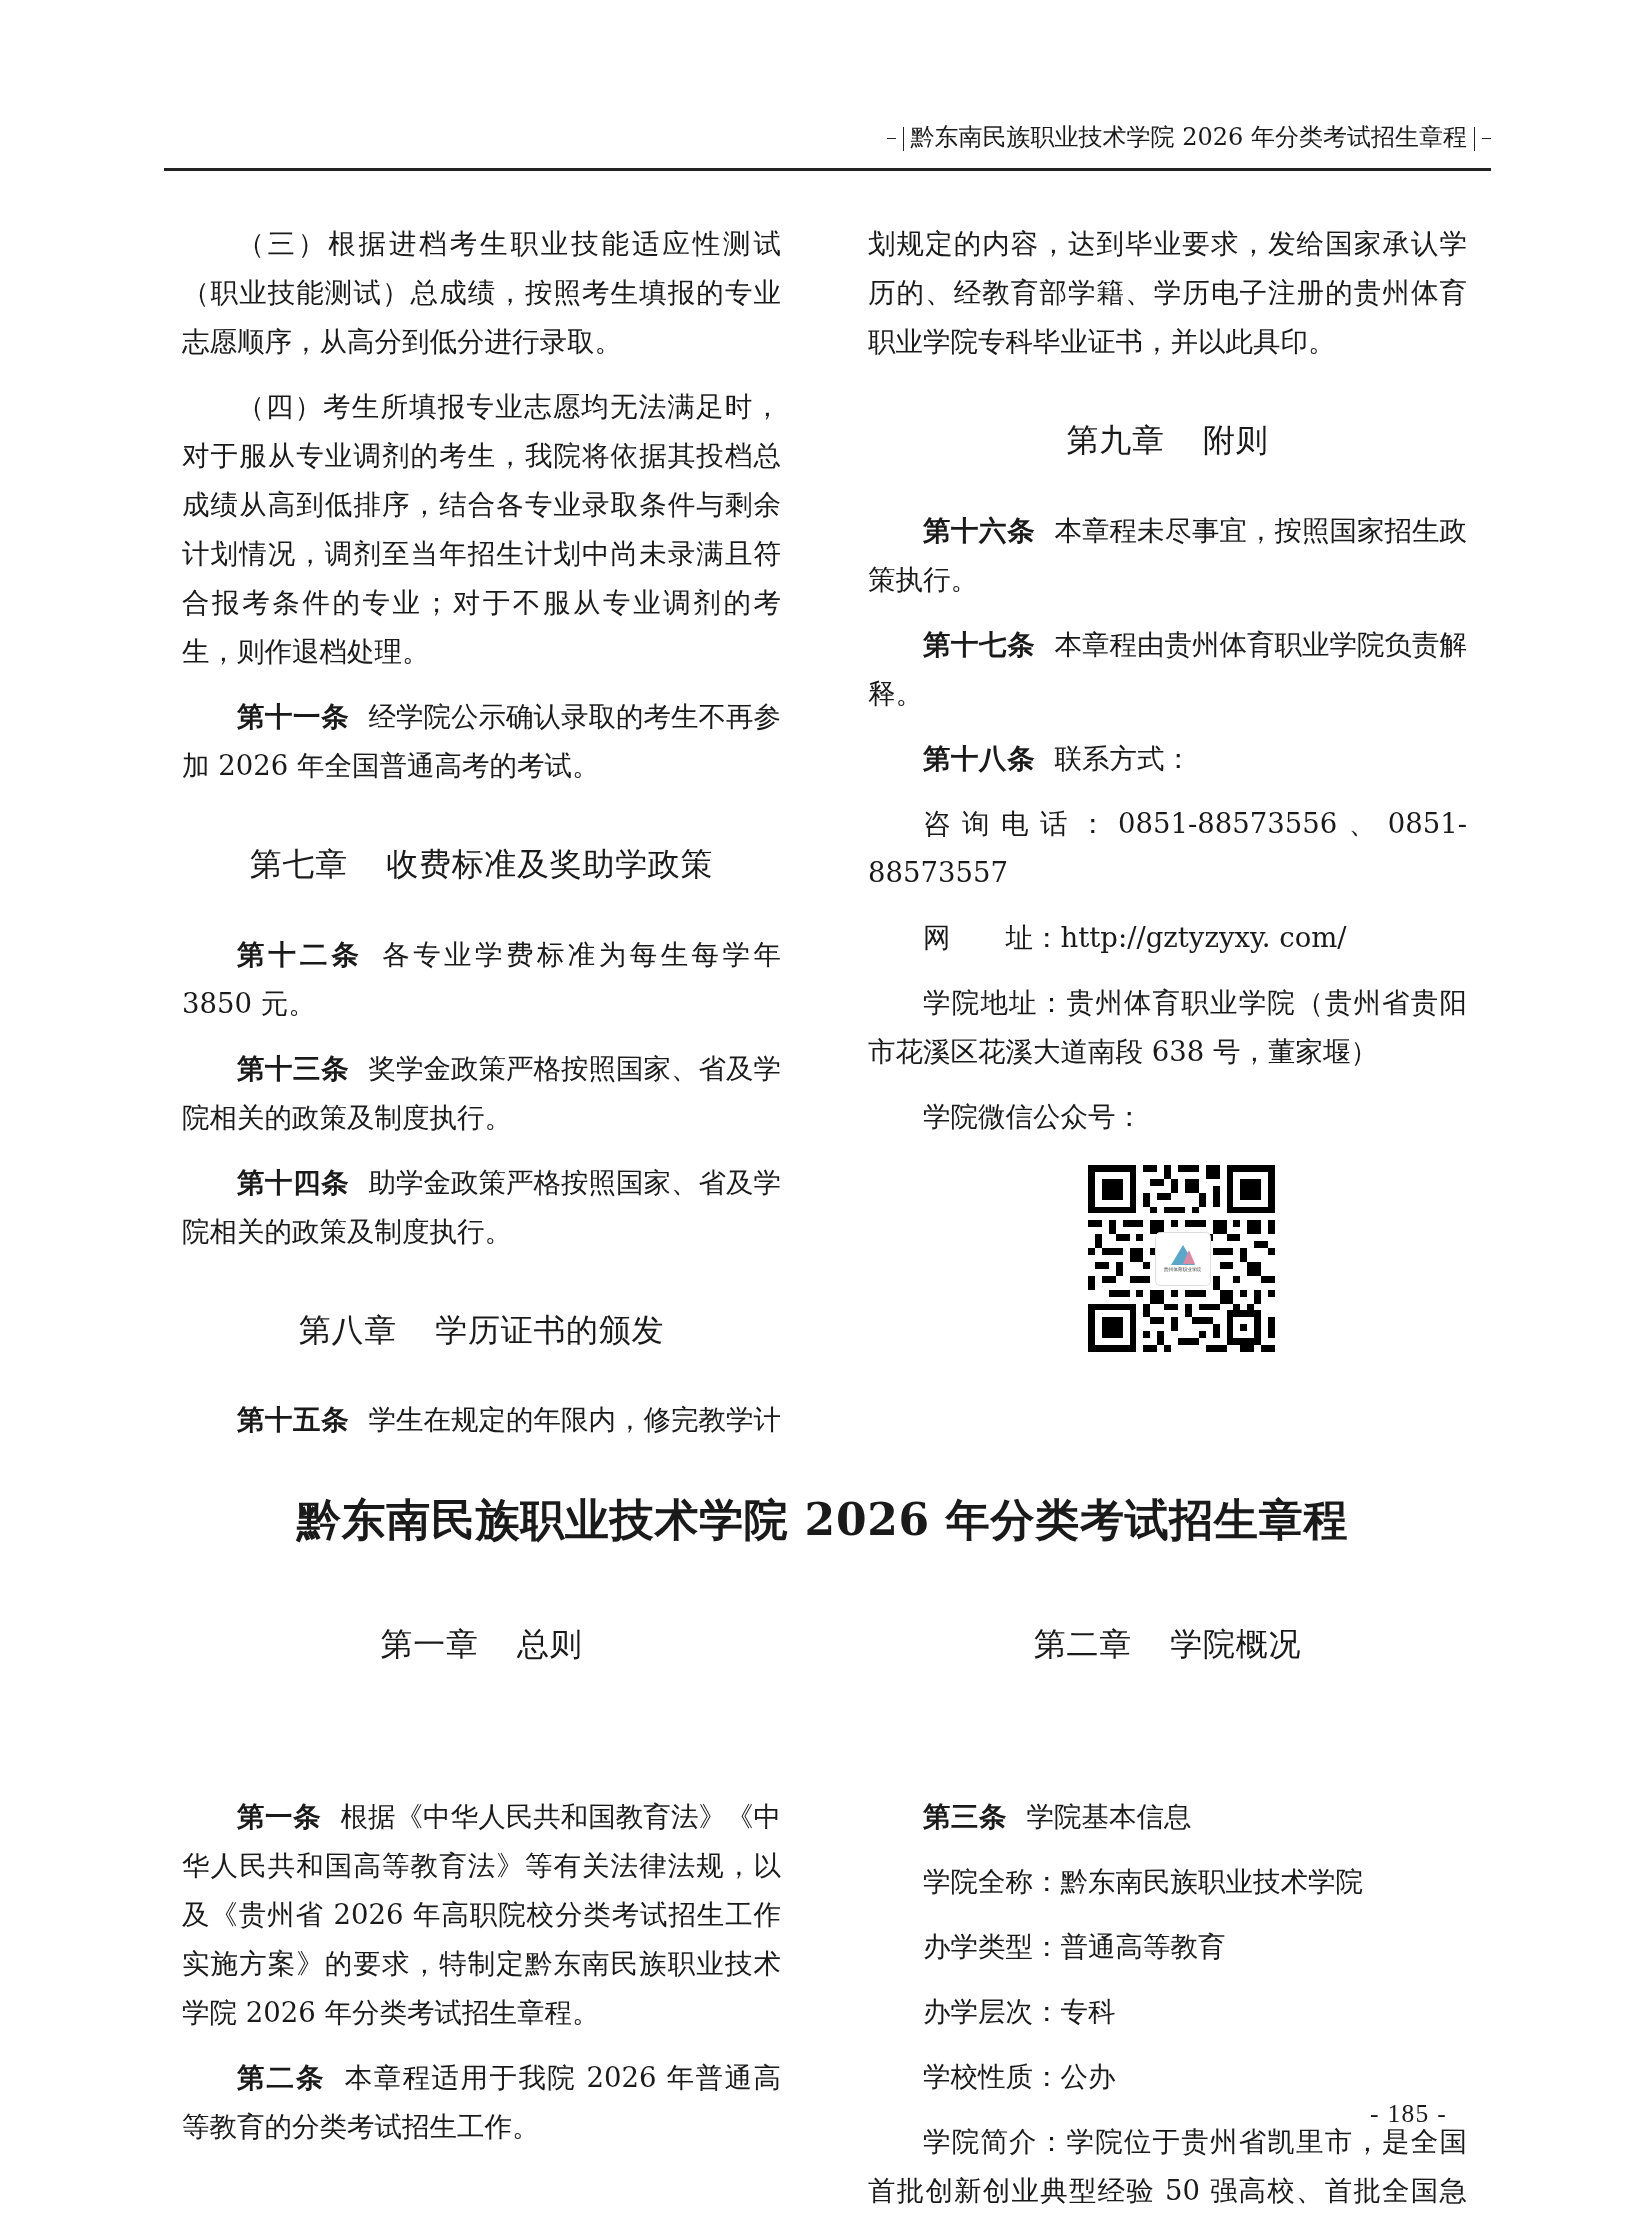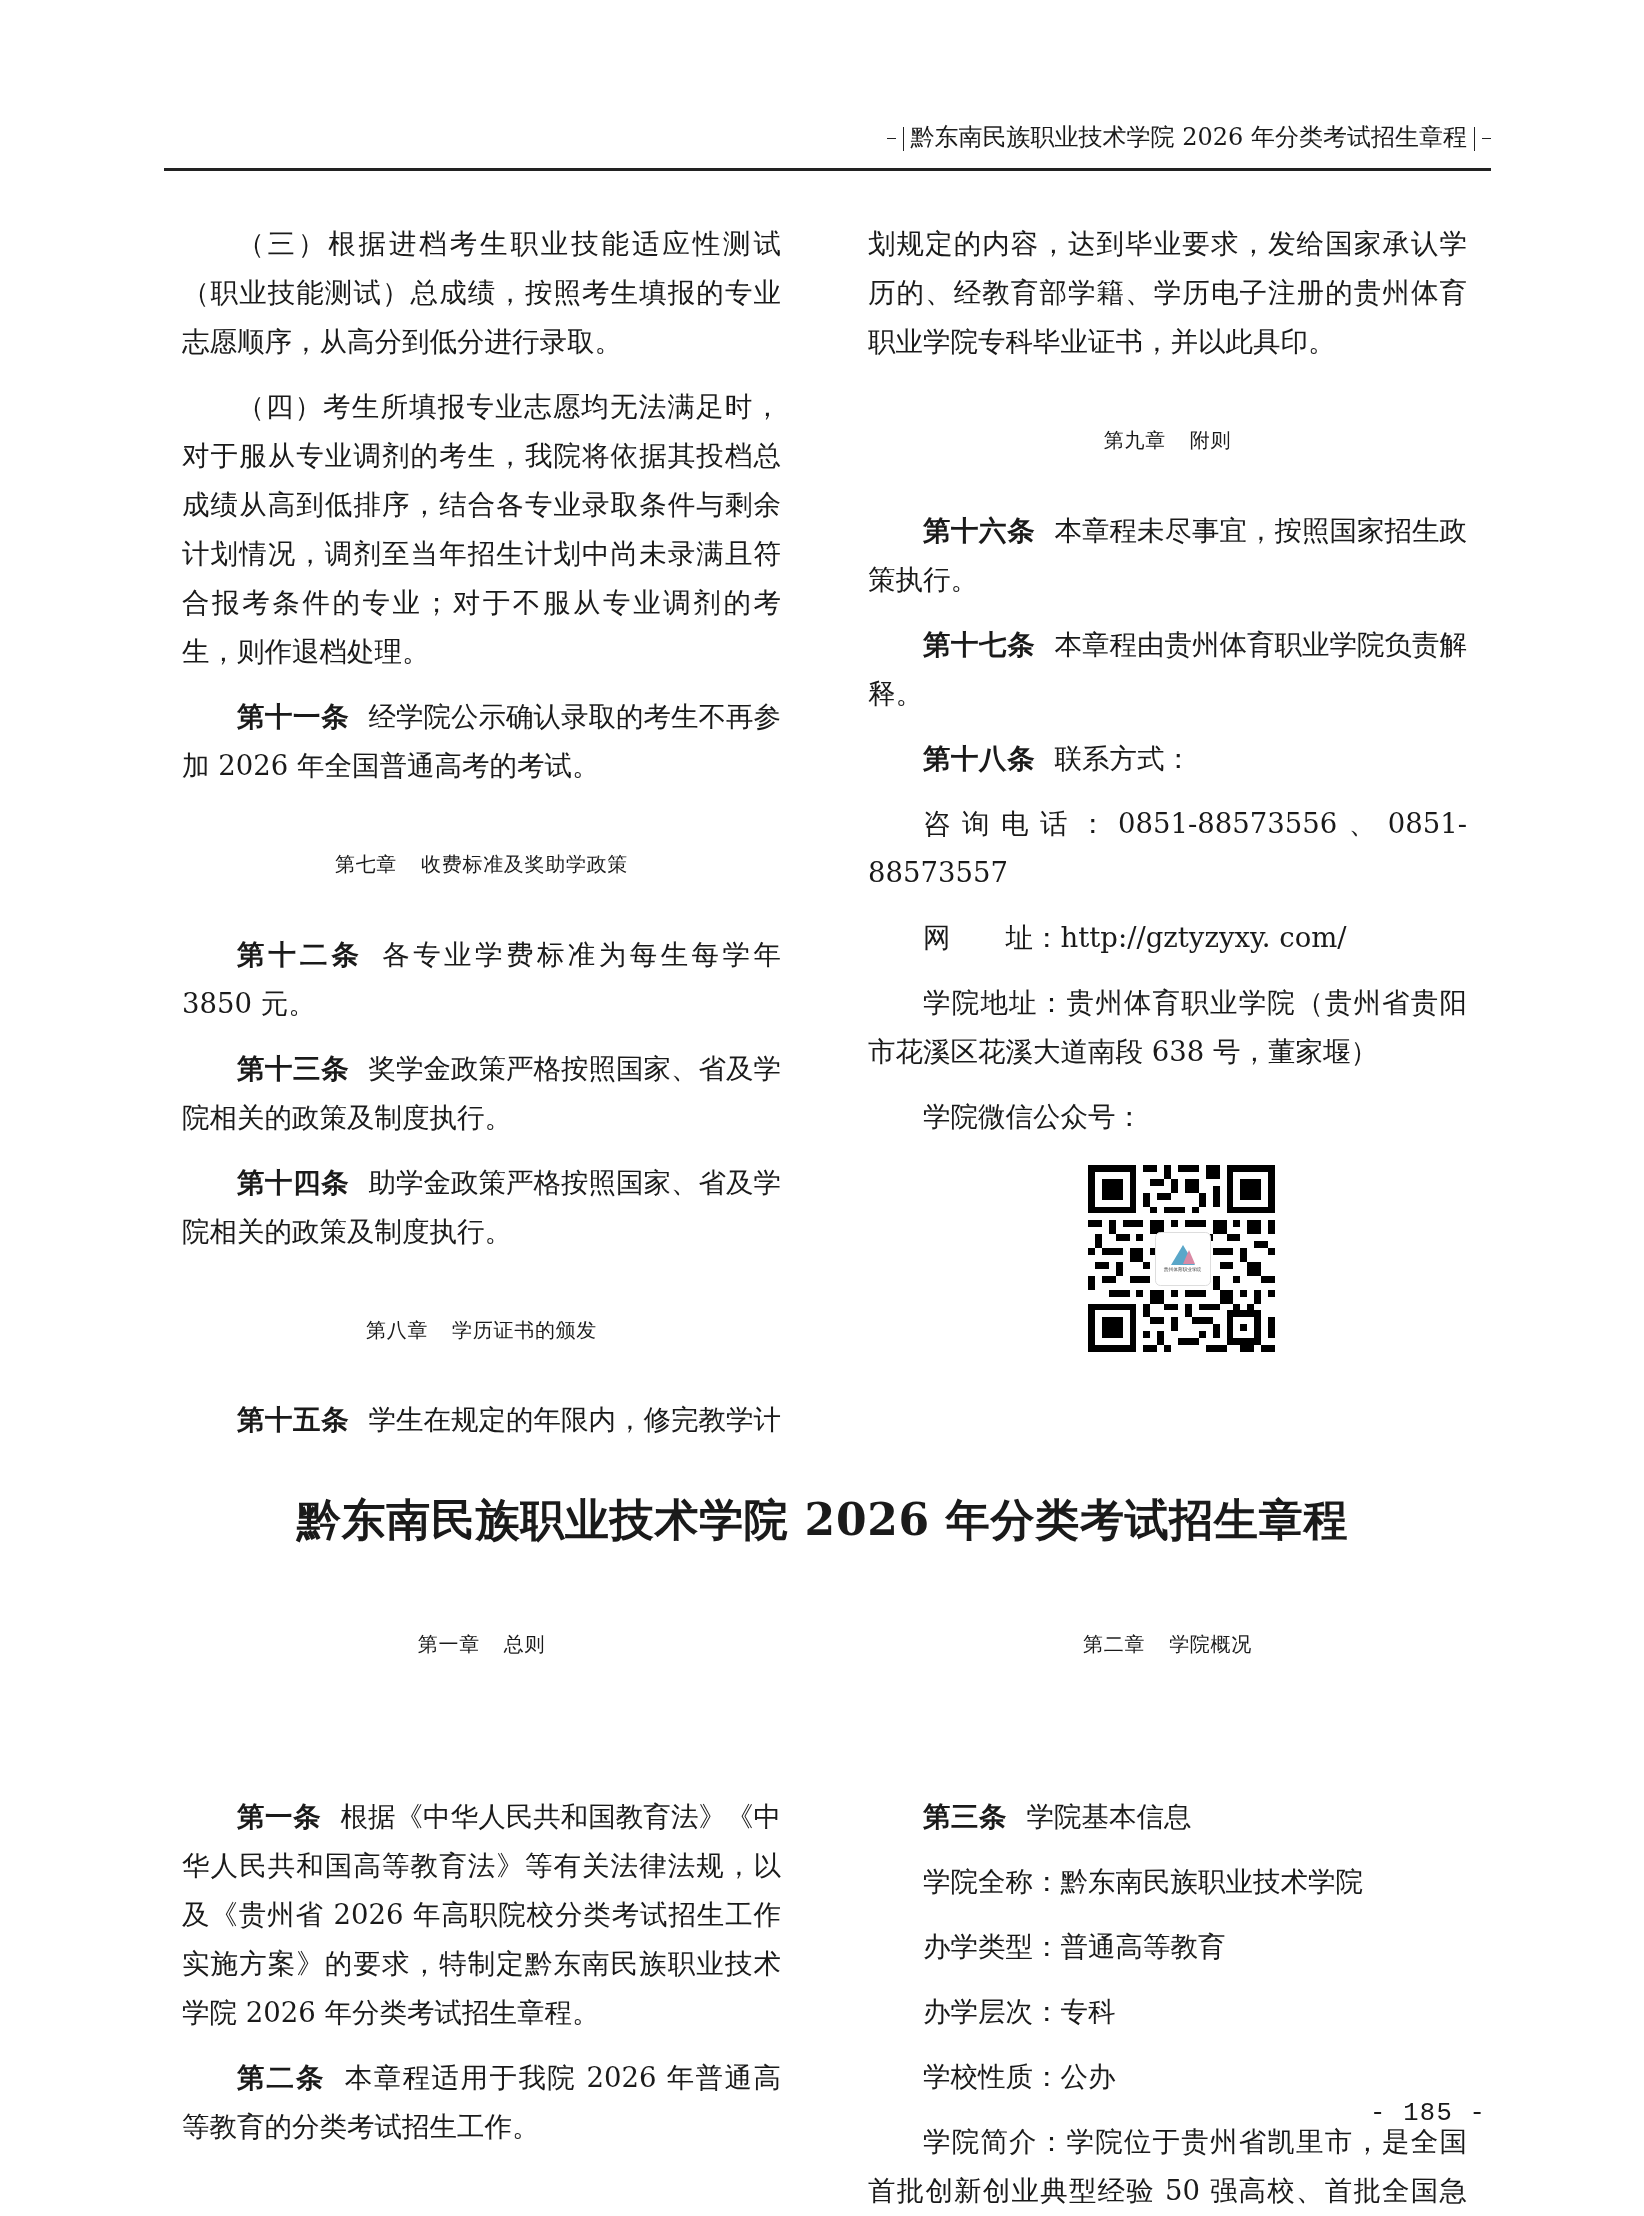--- a/index.html
+++ b/index.html
@@ -22,21 +22,21 @@
     .col.right { left: 852px; }
     .col.top { top: 203px; }
     .col.bottom { top: 1776px; }
 
     p.para { margin: 16px; text-align: justify; text-justify: inter-character; }
     p.para.indent { text-indent: 2em; }
     .art { font-family: Liberation Sans, sans-serif; font-weight: bold; margin-right: 0.7em; letter-spacing: 0.02em; }
 
     h2.chapter {
       margin: 0; text-align: center; font-family: "DejaVu Sans", "Liberation Sans", sans-serif;
-      font-weight: normal; font-size: 20px; line-height: 40px; letter-spacing: 0.7px;
+      font-weight: normal; font-size: 32px; line-height: 40px; letter-spacing: 0.7px;
     }
     h2.chapter .gap { display: inline-block; width: 1.2em; }
 
     .qr-wrap { display: flex; justify-content: center; margin-top: 17.5px; padding-left: 27px; }
     .qr {
       width: 201px; height: 201px; position: relative; background: #fff;
     }
     .qr svg { width: 201px; height: 201px; display: block; }
     .qr .logo {
       position: absolute; left: 74px; top: 74px; width: 54px; height: 52px;
@@ -47,21 +47,21 @@
     .qr .logo .mark::after { content: ""; position: absolute; left: 0; top: 5.4px; border-left: 6.7px solid transparent; border-right: 6.7px solid transparent; border-bottom: 14.8px solid #d98aa5; }
     .qr .logo .logotext { font-size: 4.7px; line-height: 6px; color: #333; margin-top: 2.7px; font-family: "DejaVu Sans", sans-serif; }
 
     .doc-title {
       position: absolute; left: 0; width: 1645px; top: 1461px; text-align: center;
       font-family: "DejaVu Serif", "Liberation Serif", serif; font-weight: bold;
       font-size: 44px; line-height: 60px; letter-spacing: 0.7px;
     }
     .page-number {
       position: absolute; left: 1370px; top: 2097px; font-size: 25.5px; line-height: 34px;
-      font-family: Liberation Mono, monospace; letter-spacing: 1.3px;
+      font-family: Liberation Serif, serif; letter-spacing: 1.3px;
     }
   </style>
 </head>
 <body>
 
 <div class="running-header">
   <span class="tick"></span><span class="bar"></span><span>黔东南民族职业技术学院 2026 年分类考试招生章程</span><span class="bar"></span><span class="tick"></span>
 </div>
 <div class="header-rule"></div>
 

